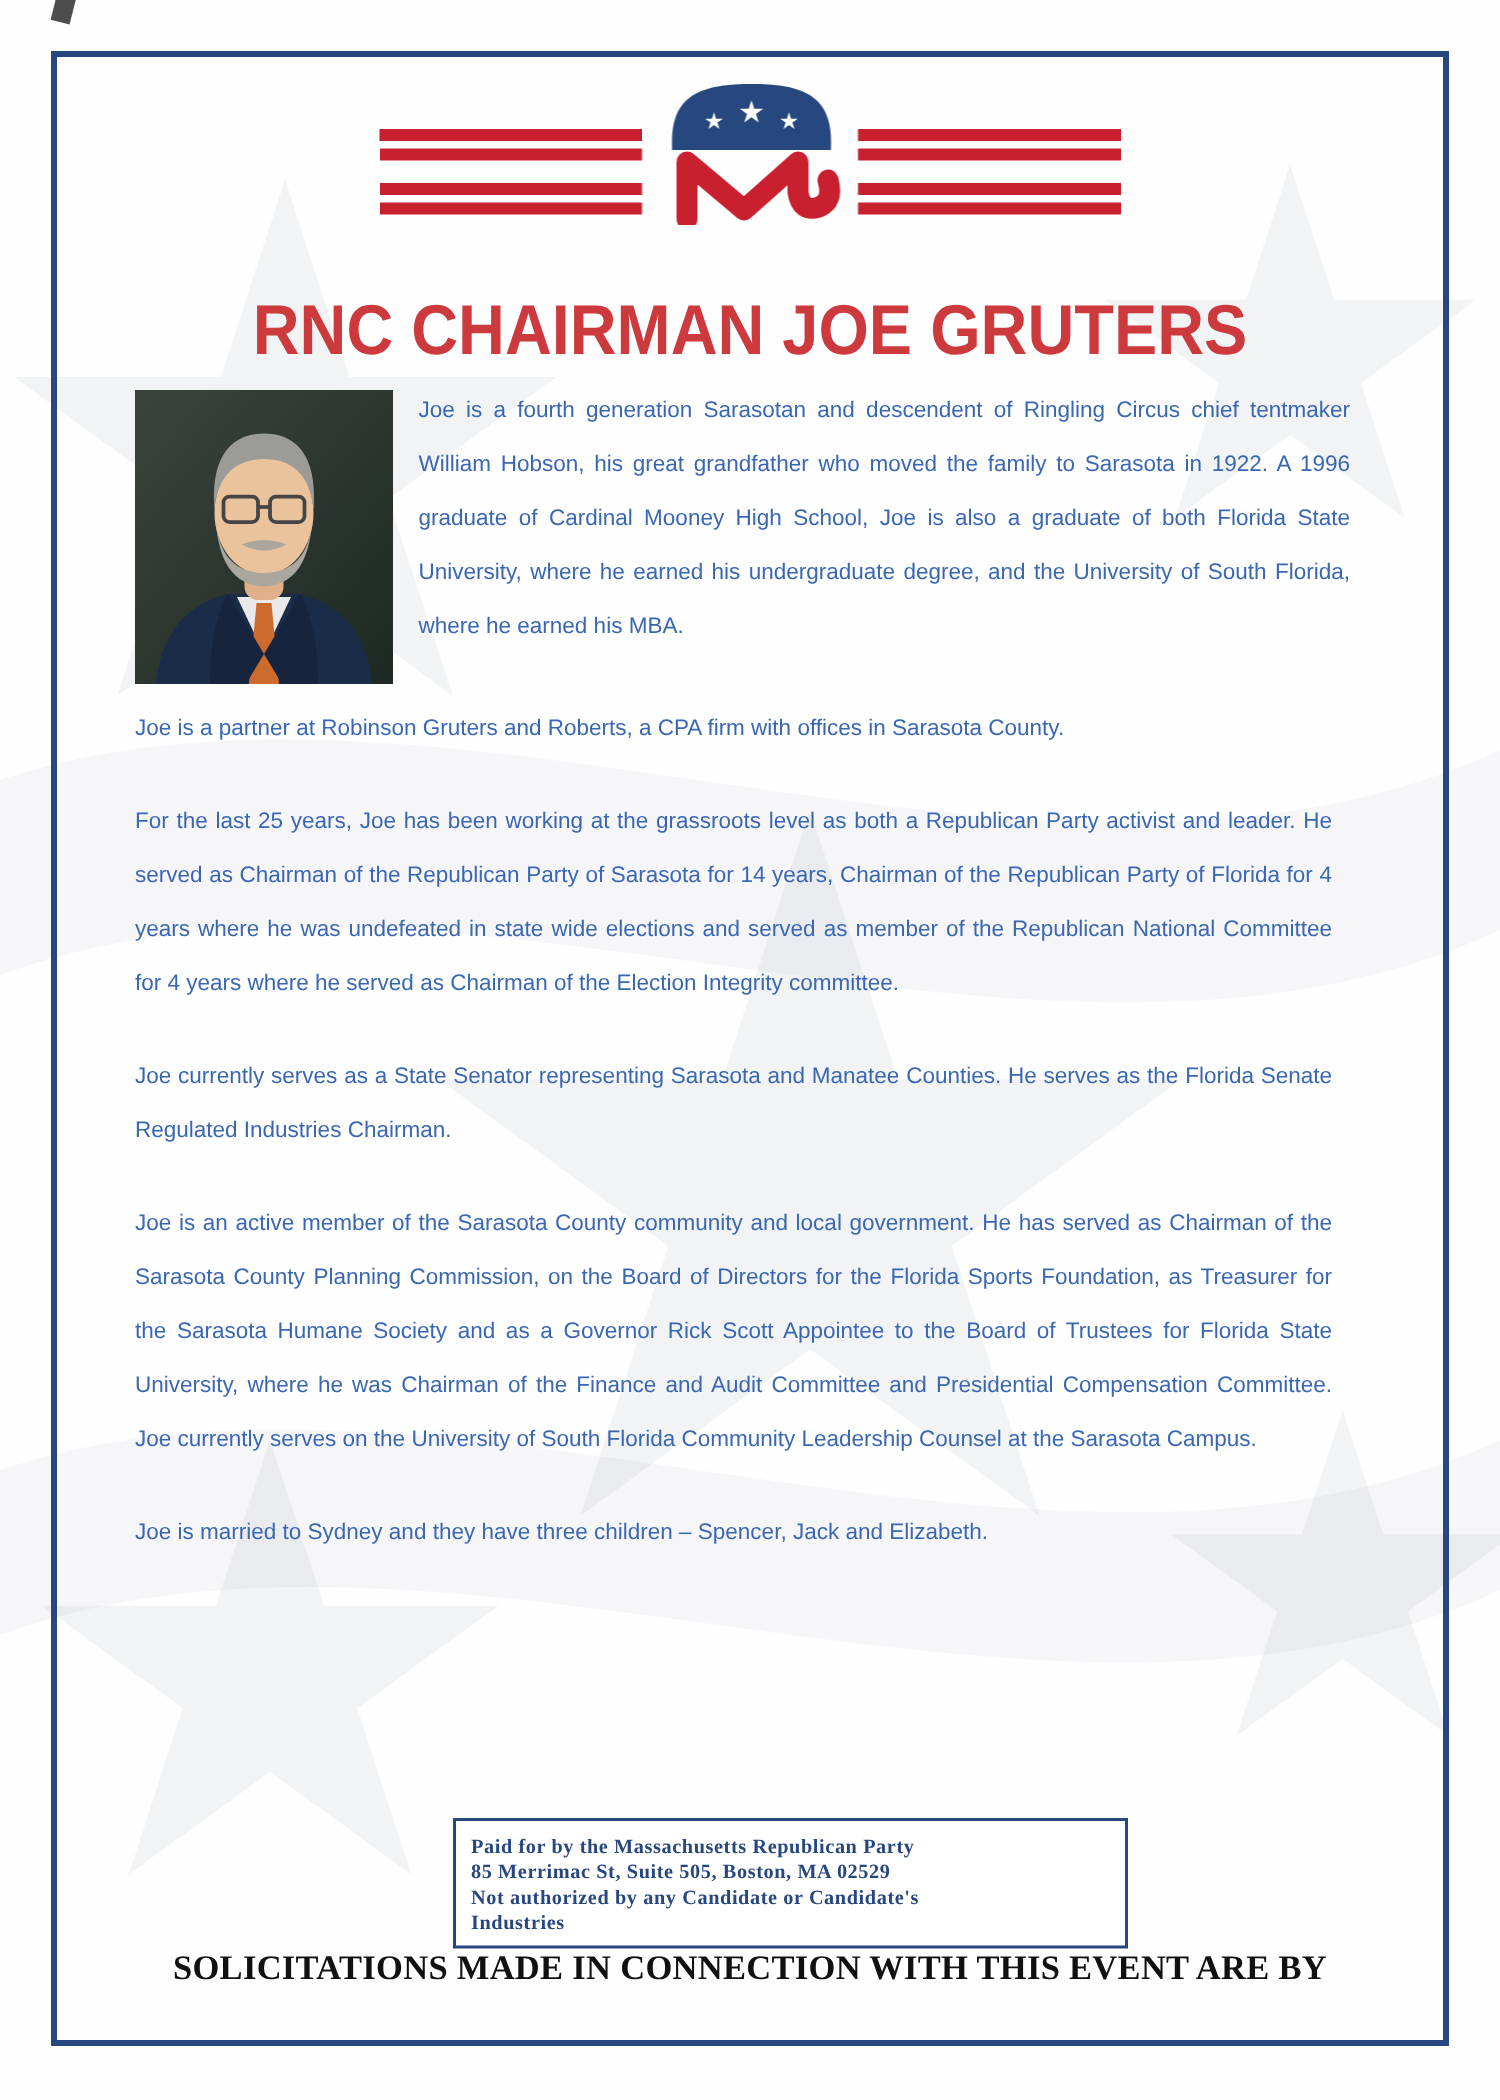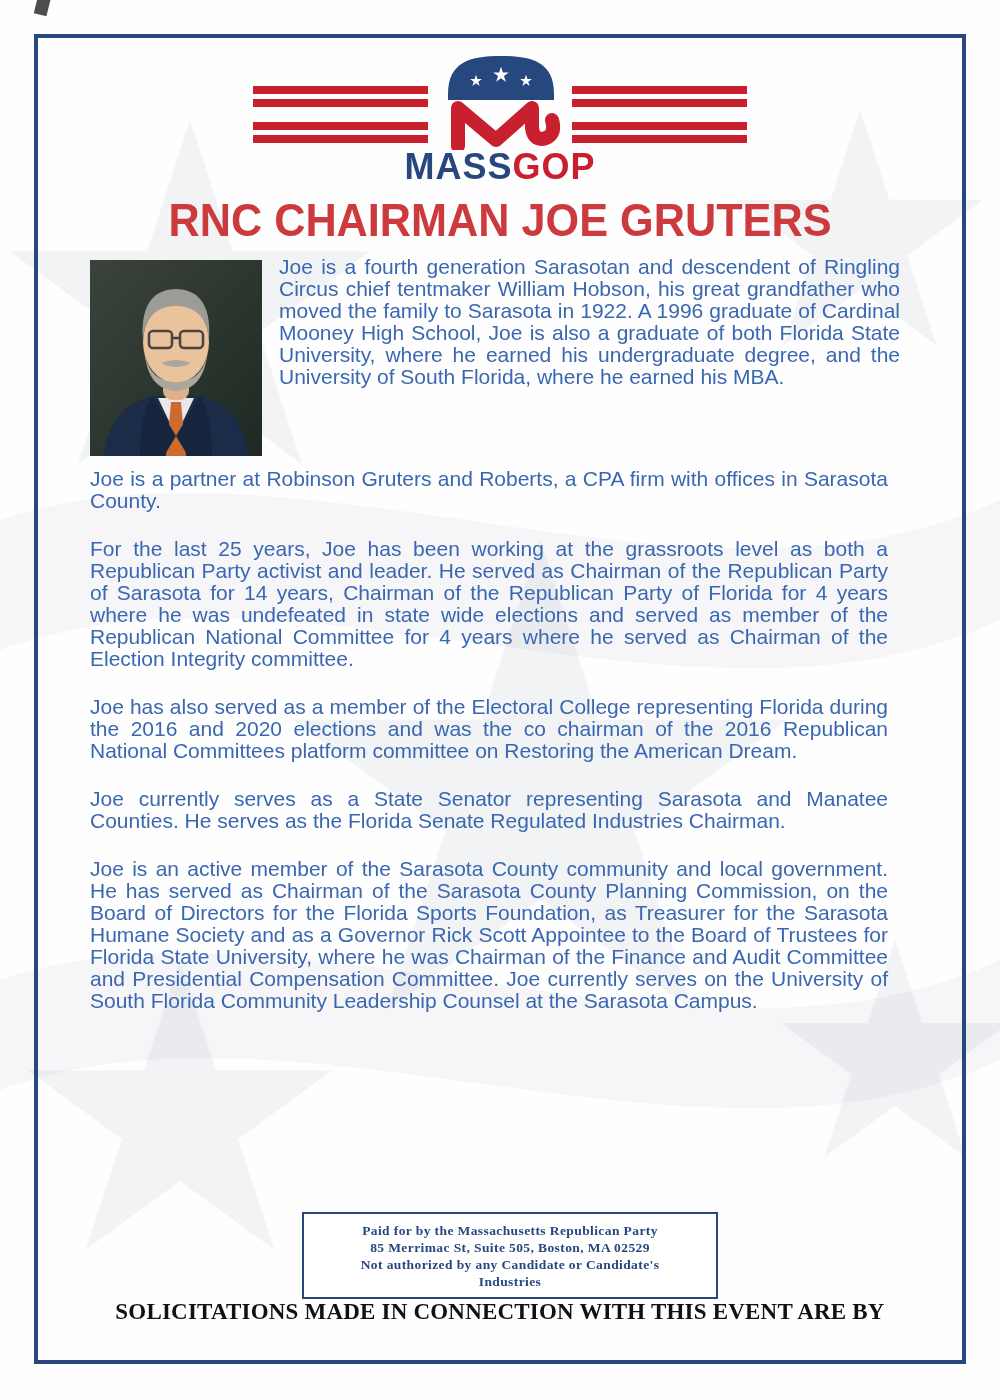--- a/index.html
+++ b/index.html
@@ -33,34 +33,34 @@
   }
   .brand .mass { color: var(--navy, #1d3a6d); }
   .brand .gop  { color: var(--gop_red, #c8202f); }
   .title {
     position: absolute; top: 192px; left: 0; width: 100%; text-align: center; z-index: 2;
     color: var(--title_red, #cc3a3d); font-size: 47px; font-weight: 700;
     transform: scaleX(0.92); transform-origin: center; white-space: nowrap;
   }
   .content {
     position: absolute; left: 90px; top: 256px; width: 810px; z-index: 2;
-    color: var(--body_blue, #3a67b2); font-size: 21px; line-height: 22px;
+    color: var(--body_blue, #3a67b2); font-size: 15px; line-height: 36px;
     text-align: justify;
   }
   .content > p { margin: 0 12px 26px 0; clear: left; }
   .intro p { margin: 0 0 26px 0; }
   .photo {
     float: left; width: 172px; height: 196px; margin: 4px 17px 12px 0;
     background: #27312b;
   }
   .photo svg { display: block; }
   .disclaimer {
-    position: absolute; left: 302px; top: 1212px; width: 416px; z-index: 2;
+    position: absolute; left: 302px; top: 1212px; width: 450px; z-index: 2;
     border: 2px solid var(--navy, #27477f); padding: 8px 10px 7px;
-    text-align: center; font-family: "Liberation Serif", serif; font-weight: 700;
+    text-align: left; font-family: "Liberation Serif", serif; font-weight: 700;
     font-size: 13.5px; line-height: 17px; color: var(--navy, #27477f);
     letter-spacing: 0.4px; background: rgba(255,255,255,0.6);
   }
   .footer {
     position: absolute; left: 0; top: 1298px; width: 100%; z-index: 2;
     text-align: center; font-family: "Liberation Serif", serif; font-weight: 700;
     font-size: 23px; line-height: 28px; color: var(--footer_black, #111111);
     letter-spacing: 0.2px;
   }
 </style>
@@ -101,21 +101,20 @@
   <div class="logo-icon">
     <svg viewBox="0 0 126 98" width="126" height="98">
       <path d="M10,42 C10,10 32,4 63,4 C94,4 116,10 116,42 L116,48 L10,48 Z" fill="#27477f"></path>
       <use href="#star5" fill="#ffffff" transform="translate(38,29) scale(0.062)"></use>
       <use href="#star5" fill="#ffffff" transform="translate(63,23) scale(0.082)"></use>
       <use href="#star5" fill="#ffffff" transform="translate(88,29) scale(0.062)"></use>
       <path d="M20,94 L20,56 L58,88 L94,56 L94,76 Q96,90 108,86 Q118,82 114,68" fill="none" stroke="#c8202f" stroke-width="14" stroke-linecap="round" stroke-linejoin="round"></path>
     </svg>
   </div>
 
-  <div class="brand"><span class="mass">MASS</span><span class="gop">GOP</span></div>
 
   <div class="title">RNC CHAIRMAN JOE GRUTERS</div>
 
   <div class="content">
     <div class="intro">
       <div class="photo">
         <svg viewBox="0 0 172 196" width="172" height="196">
           <defs>
             <linearGradient id="pbg" x1="0" y1="0" x2="1" y2="1">
               <stop offset="0" stop-color="#3a443c"></stop>
@@ -137,23 +136,23 @@
             <rect x="59" y="71" width="23" height="17" rx="4"></rect>
             <rect x="90" y="71" width="23" height="17" rx="4"></rect>
             <path d="M82,78 L90,78"></path>
           </g>
         </svg>
       </div>
       <p>Joe is a fourth generation Sarasotan and descendent of Ringling Circus chief tentmaker William Hobson, his great grandfather who moved the family to Sarasota in 1922. A 1996 graduate of Cardinal Mooney High School, Joe is also a graduate of both Florida State University, where he earned his undergraduate degree, and the University of South Florida, where he earned his MBA.</p>
     </div>
     <p>Joe is a partner at Robinson Gruters and Roberts, a CPA firm with offices in Sarasota County.</p>
     <p>For the last 25 years, Joe has been working at the grassroots level as both a Republican Party activist and leader. He served as Chairman of the Republican Party of Sarasota for 14 years, Chairman of the Republican Party of Florida for 4 years where he was undefeated in state wide elections and served as member of the Republican National Committee for 4 years where he served as Chairman of the Election Integrity committee.</p>
-    <p>Joe has also served as a member of the Electoral College representing Florida during the 2016 and 2020 elections and was the co chairman of the 2016 Republican National Committees platform committee on Restoring the American Dream.</p>
     <p>Joe currently serves as a State Senator representing Sarasota and Manatee Counties. He serves as the Florida Senate Regulated Industries Chairman.</p>
     <p>Joe is an active member of the Sarasota County community and local government. He has served as Chairman of the Sarasota County Planning Commission, on the Board of Directors for the Florida Sports Foundation, as Treasurer for the Sarasota Humane Society and as a Governor Rick Scott Appointee to the Board of Trustees for Florida State University, where he was Chairman of the Finance and Audit Committee and Presidential Compensation Committee. Joe currently serves on the University of South Florida Community Leadership Counsel at the Sarasota Campus.</p>
+    <p>Joe is married to Sydney and they have three children – Spencer, Jack and Elizabeth.</p>
   </div>
 
   <div class="disclaimer">
     <div>Paid for by the Massachusetts Republican Party</div>
     <div>85 Merrimac St, Suite 505, Boston, MA 02529</div>
     <div>Not authorized by any Candidate or Candidate's</div>
     <div>Industries</div>
   </div>
 
   <div class="footer">

